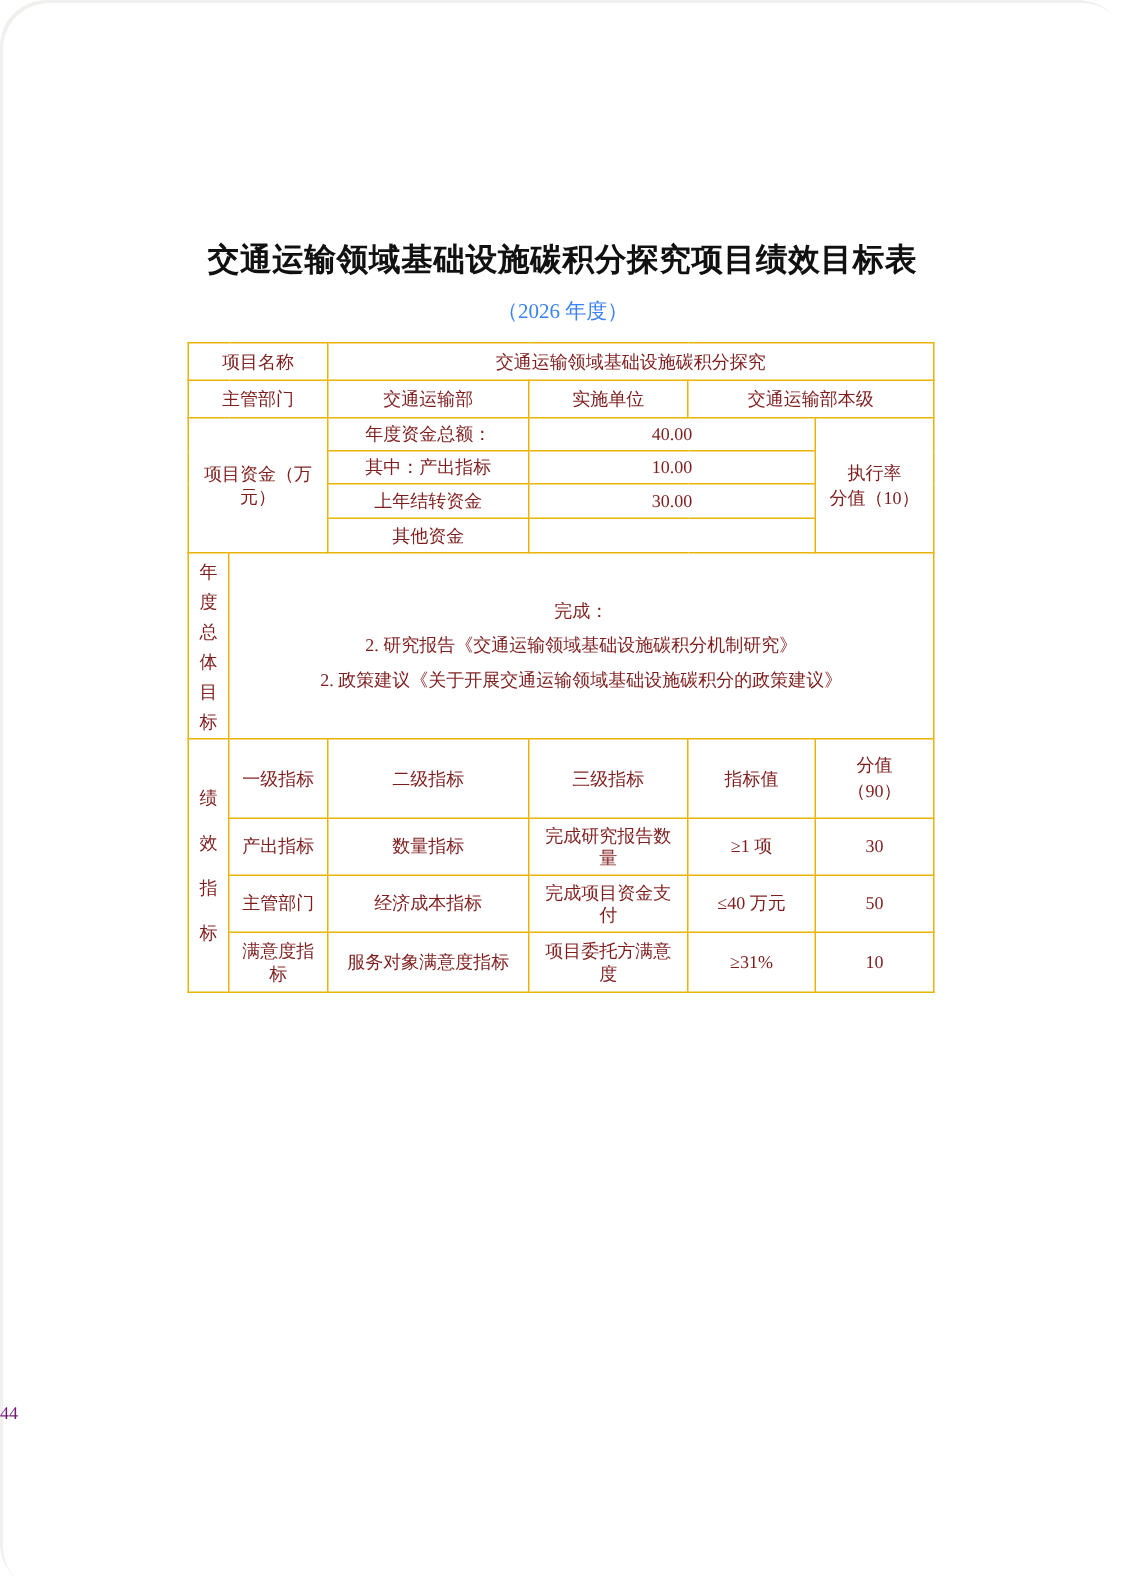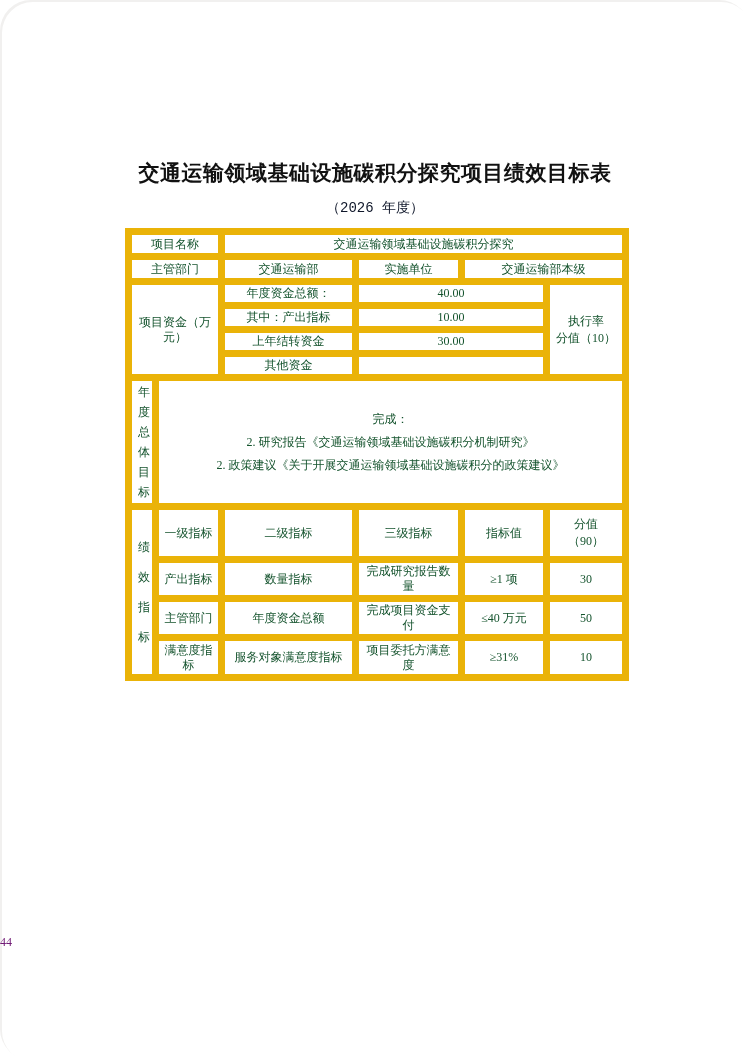--- a/index.html
+++ b/index.html
@@ -23,39 +23,38 @@
     font-size: 21px;
     font-weight: bold;
     letter-spacing: 0.5px;
     color: #111;
   }
   .doc-subtitle {
     position: absolute;
     top: 199px; left: 0; right: 0;
     text-align: center;
     font-size: 14px;
-    color: #0f172a;
-    font-family: Liberation Mono, monospace;
+    color: #3b82f6;
   }
   table.main {
     position: absolute;
     left: 125px;
     top: 228px;
     width: 497px;
     border-collapse: collapse;
     table-layout: fixed;
   }
   table.main td {
-    border: 7px solid #eab308;
+    border: 1px solid #eab308;
     font-size: 12px;
     line-height: 15px;
     padding: 1px 5px;
     text-align: center;
     vertical-align: middle;
-    color: #14532d;
+    color: #7f1d1d;
     overflow: hidden;
   }
   td.al { text-align: left; }
   td.ar { text-align: right; }
   .vert {
     width: 14px;
     margin: 0 auto;
     word-break: break-all;
     text-align: center;
   }
@@ -152,21 +151,21 @@
 
     <tr style="height:38px">
       <td>产出指标</td>
       <td>数量指标</td>
       <td>完成研究报告数量</td>
       <td>≥1 项</td>
       <td>30</td>
     </tr>
     <tr style="height:38px">
       <td>主管部门</td>
-      <td>年度资金总额</td>
+      <td>经济成本指标</td>
       <td>完成项目资金支付</td>
       <td>≤40 万元</td>
       <td>50</td>
     </tr>
     <tr style="height:40px">
       <td>满意度指标</td>
       <td>服务对象满意度指标</td>
       <td>项目委托方满意度</td>
       <td>≥31%</td>
       <td>10</td>

